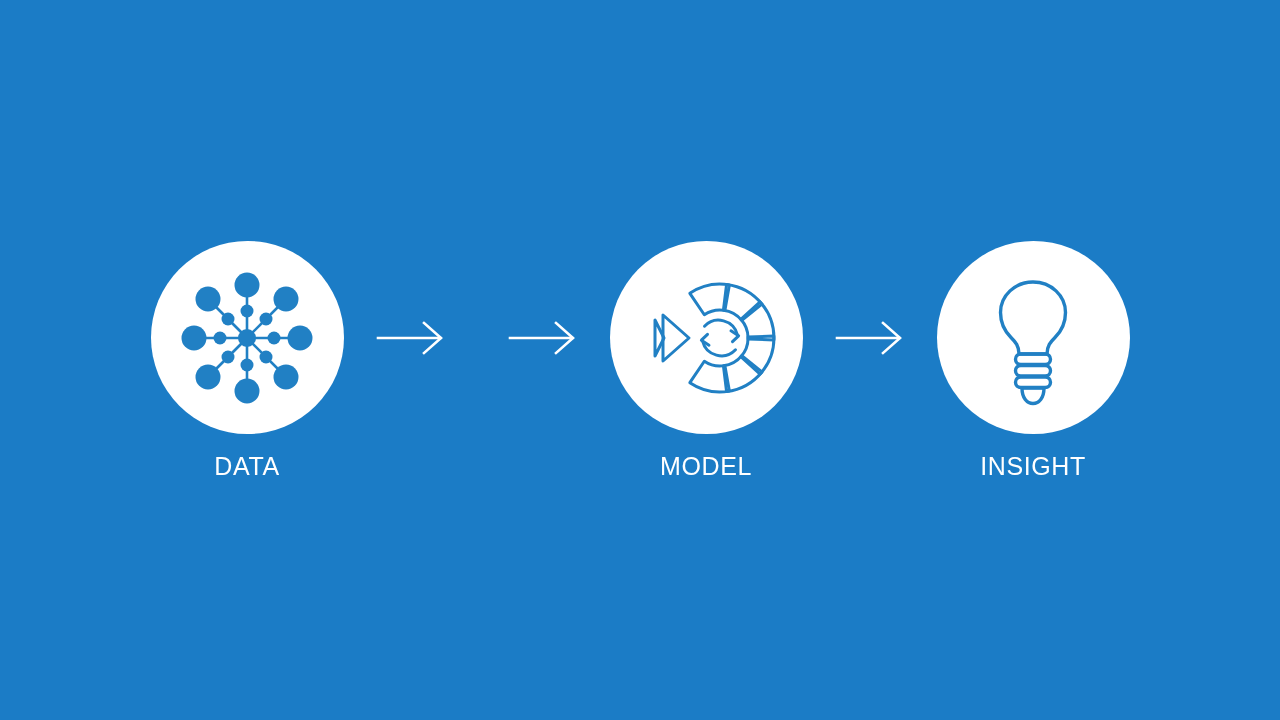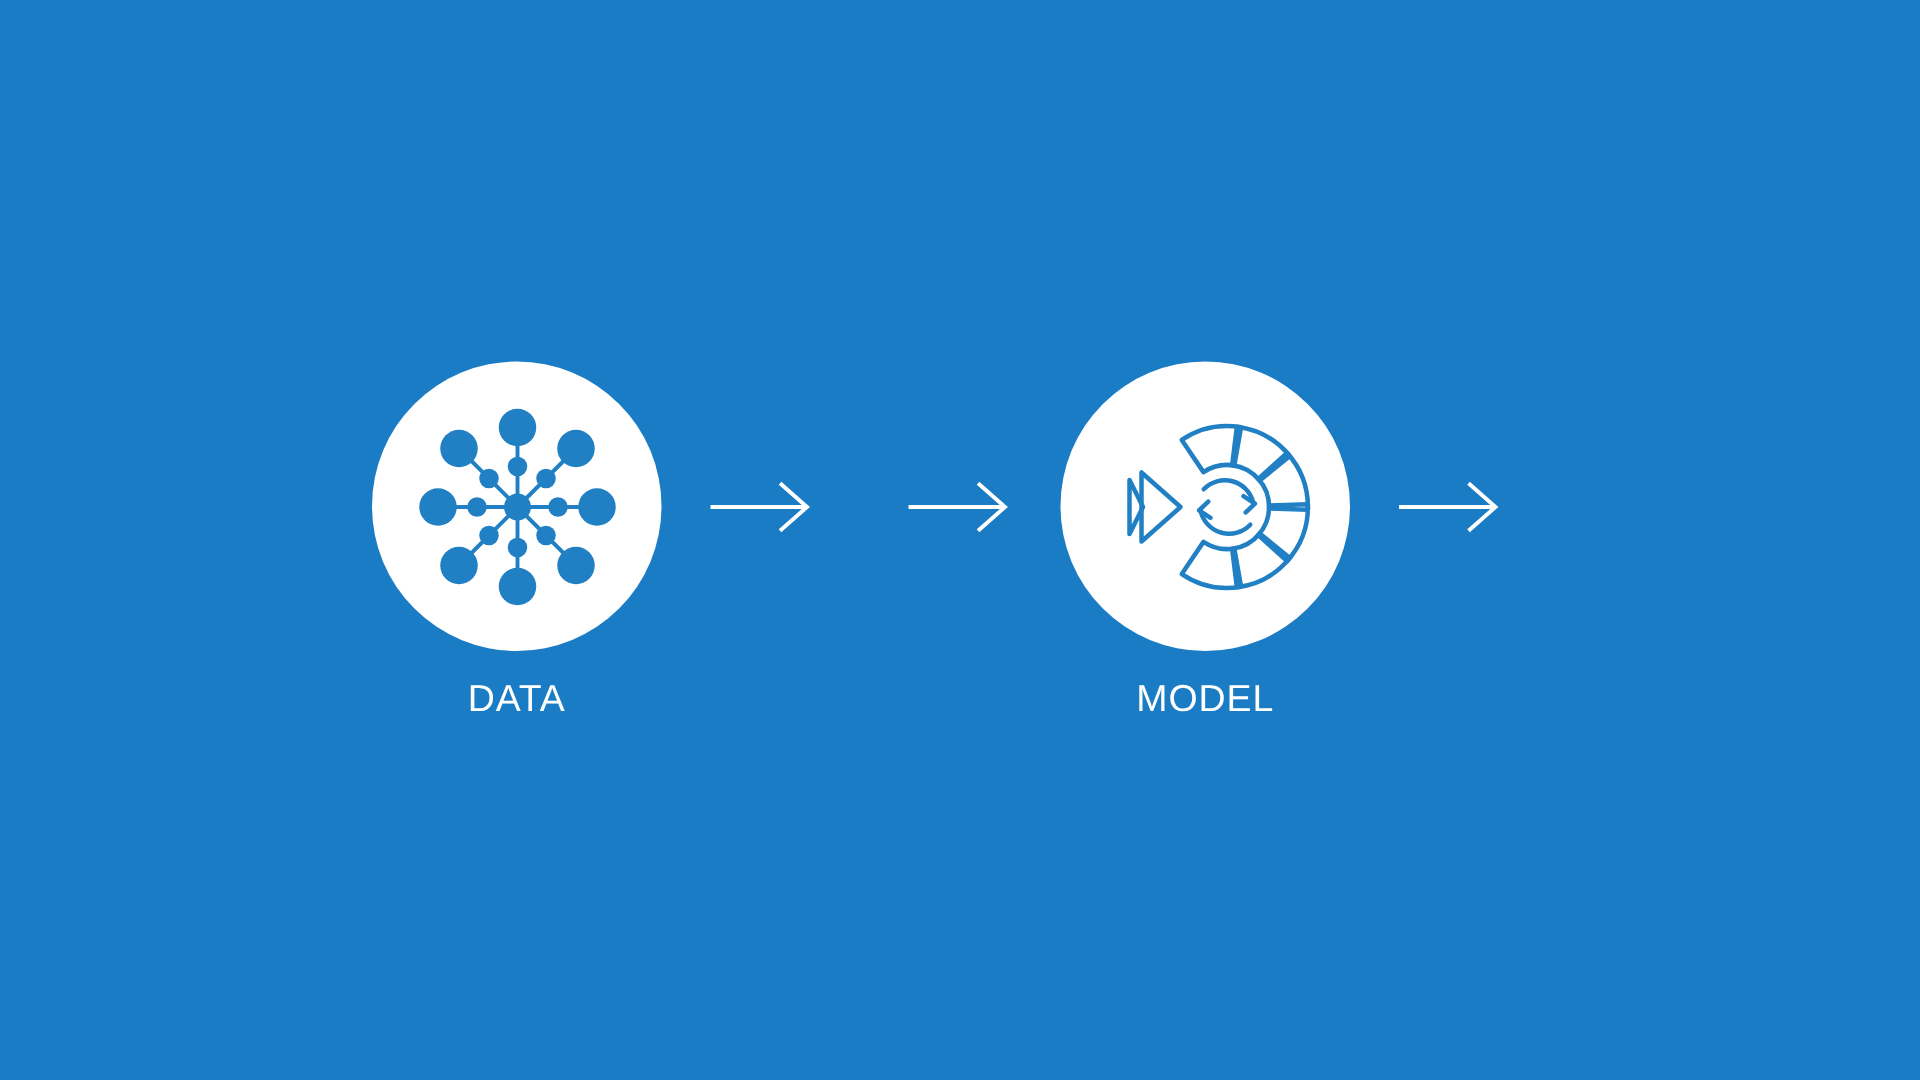--- a/index.html
+++ b/index.html
@@ -189,15 +189,40 @@
 
     <div class="connector">
       <svg width="70" height="36" viewBox="0 0 70 36">
         <g stroke="#ffffff" stroke-width="2.6" fill="none" stroke-linecap="square" stroke-linejoin="miter">
           <line x1="2" y1="18" x2="64" y2="18"></line>
           <polyline points="48,3 65,18 48,33"></polyline>
         </g>
       </svg>
     </div>
 
+    <div class="step">
+      <div class="disc">
+        <svg width="140" height="140" viewBox="0 0 140 140">
+          <g fill="none" stroke="#2180c4" stroke-width="3.4" stroke-linejoin="round" stroke-linecap="round">
+
+            <path d="
+              M 56,86
+              C 56,78 52.5,74 48,69.5
+              C 41,62.5 37.5,53.5 37.5,44.5
+              C 37.5,27.5 52,14 70,14
+              C 88,14 102.5,27.5 102.5,44.5
+              C 102.5,53.5 99,62.5 92,69.5
+              C 87.5,74 84,78 84,86
+              Z"></path>
+
+            <rect x="52.5" y="86" width="35" height="10.5" rx="5.25"></rect>
+            <rect x="52.5" y="97.5" width="35" height="10.5" rx="5.25"></rect>
+            <rect x="52.5" y="109" width="35" height="10.5" rx="5.25"></rect>
+
+            <path d="M 59,120 L 81,120 C 81,130 76,135.5 70,135.5 C 64,135.5 59,130 59,120 Z"></path>
+          </g>
+        </svg>
+      </div>
+      <div class="step-label">INSIGHT</div>
+    </div>
 
   </div>
 </div>
 
 </body></html>

